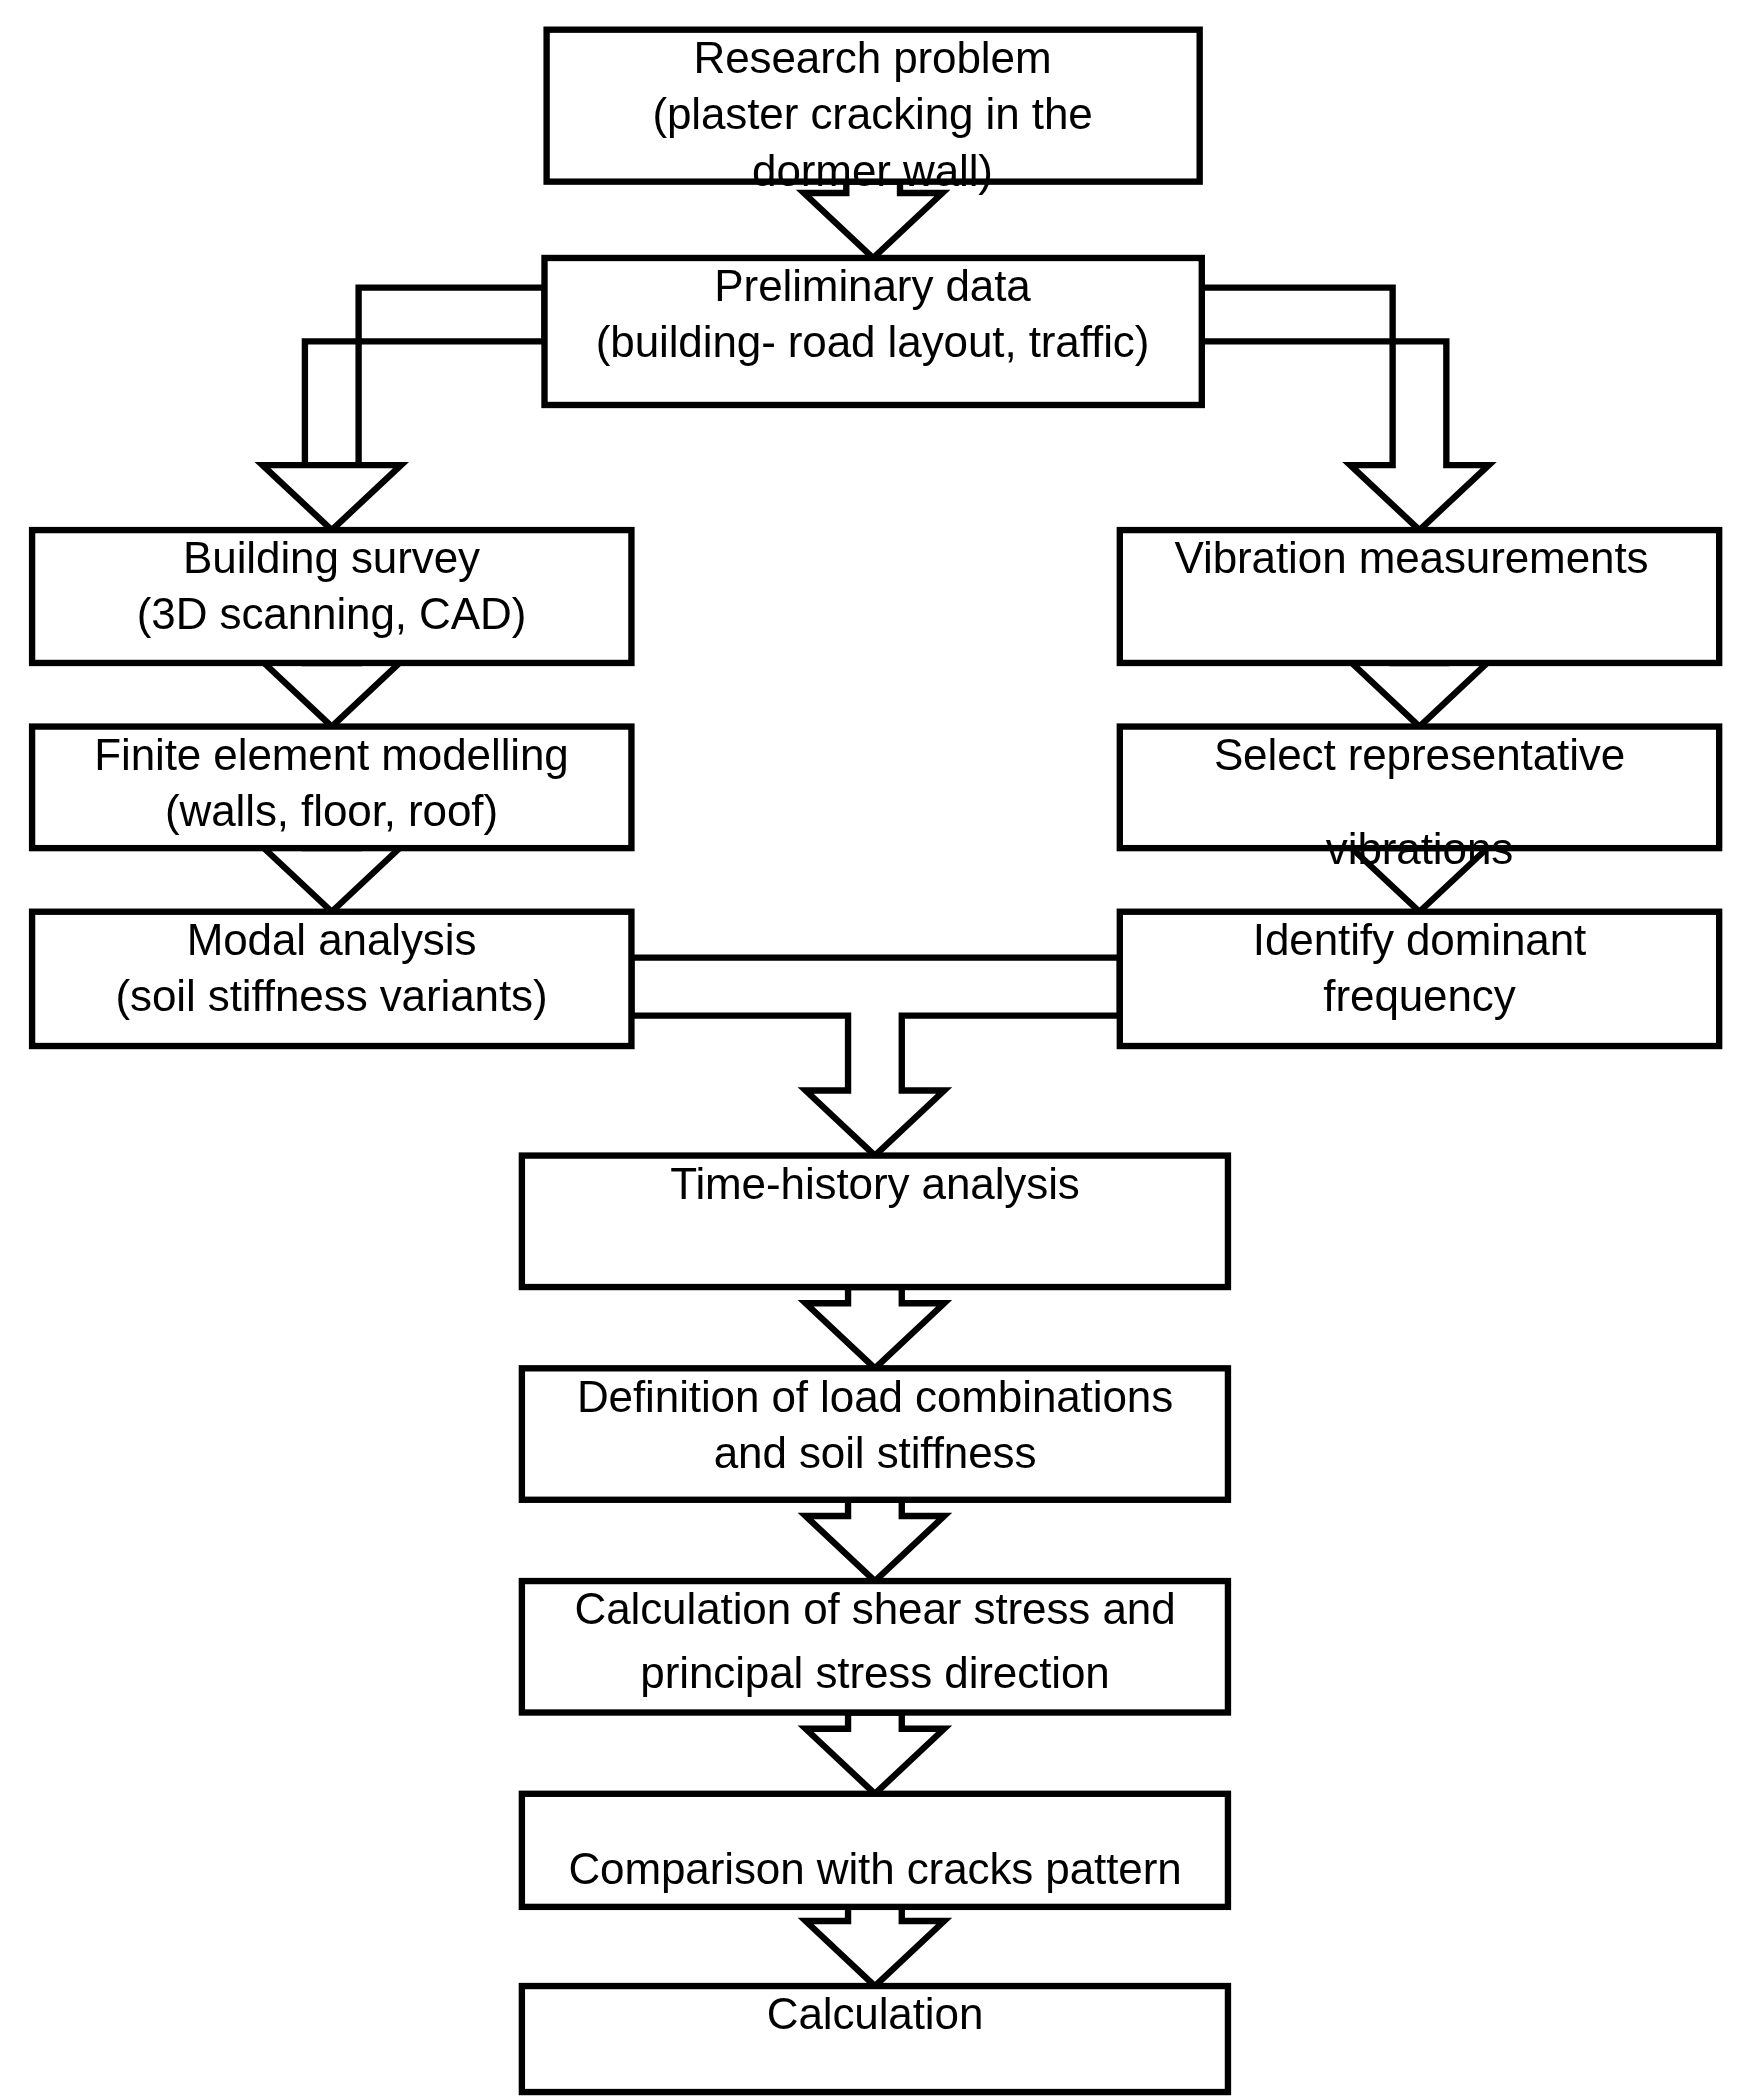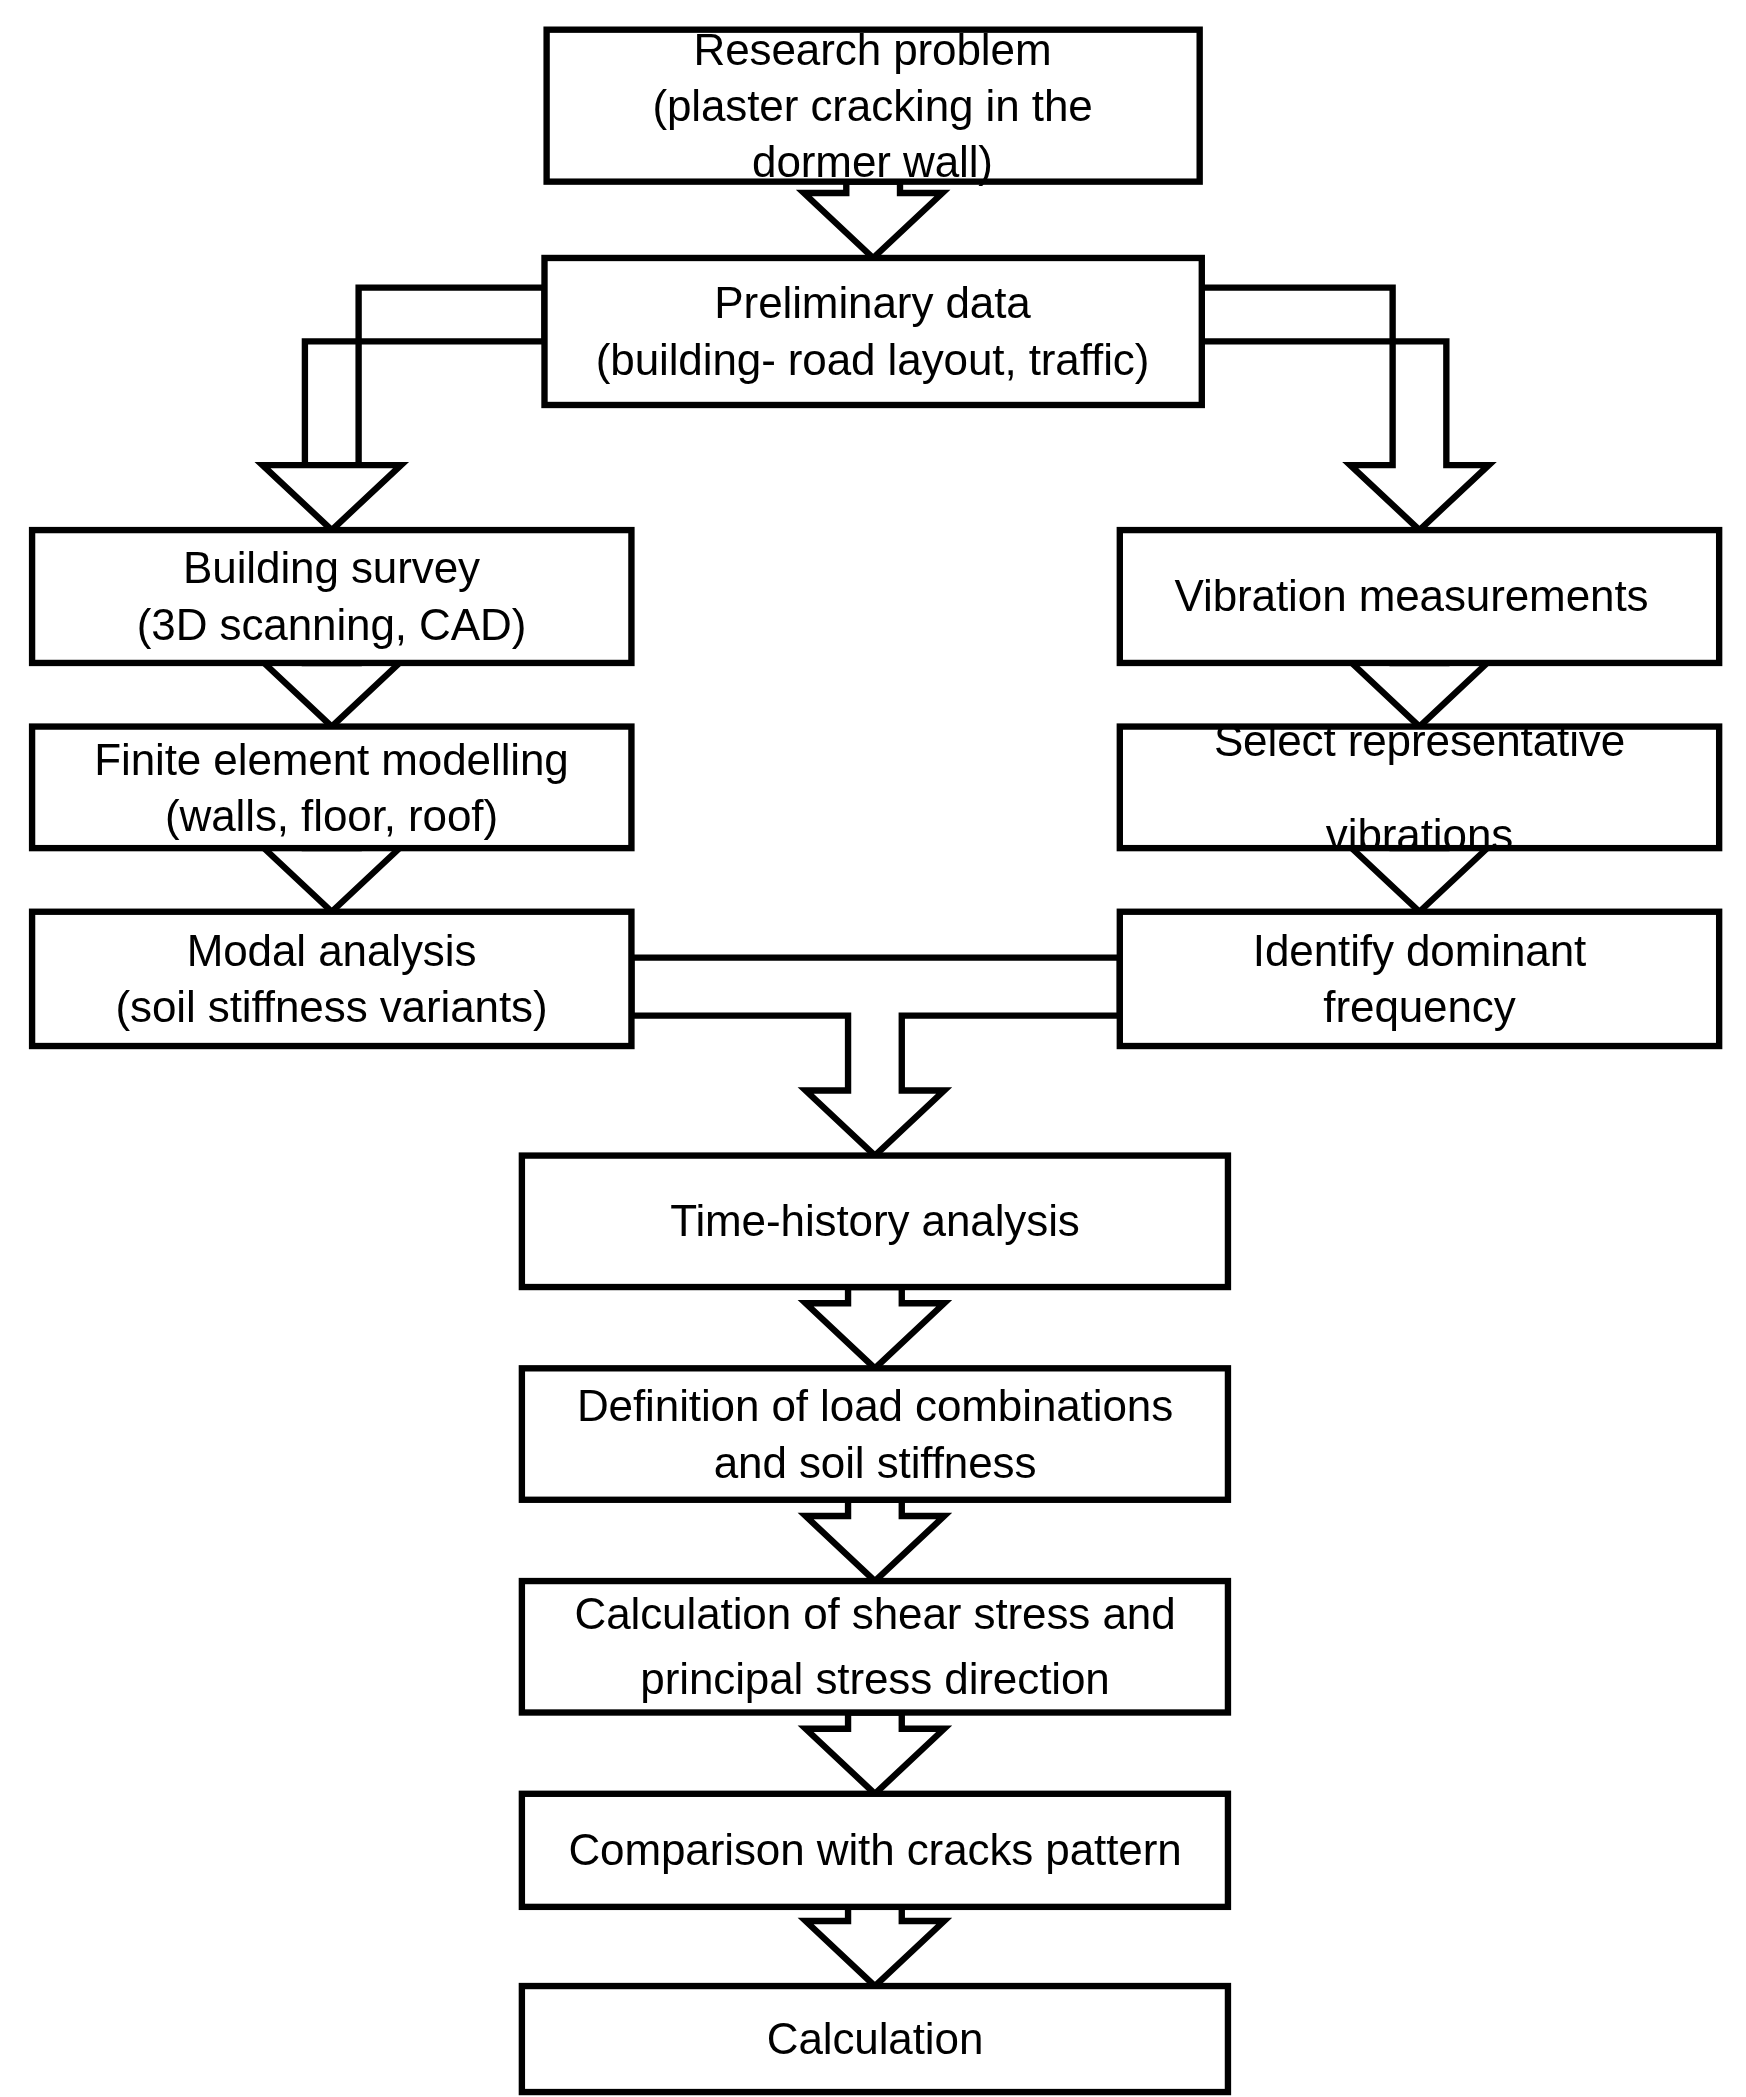--- a/index.html
+++ b/index.html
@@ -35,21 +35,20 @@
     fill: #ffffff;
     stroke: #000000;
     stroke-width: 9;
     stroke-linejoin: miter;
   }
   .node-label {
     position: absolute;
     display: flex;
     flex-direction: column;
     align-items: center;
-    justify-content: center;
     text-align: center;
     color: #000000;
     font-family: "Liberation Sans", sans-serif;
     font-size: 44px;
     line-height: 1.28;
     letter-spacing: -0.1px;
     pointer-events: none;
     box-sizing: border-box;
     padding: 0 10px;
   }
@@ -129,21 +128,21 @@
         <span class="ln">Time-history analysis</span>
       </div>
       <div class="node-label" style="left: 522px; top: 1369px; width: 706px; height: 131px;">
         <span class="ln">Definition of load combinations</span>
         <span class="ln">and soil stiffness</span>
       </div>
       <div class="node-label" style="left: 522px; top: 1581px; width: 706px; height: 131px; gap: 8px;">
         <span class="ln">Calculation of shear stress and</span>
         <span class="ln">principal stress direction</span>
       </div>
-      <div class="node-label" style="left: 522px; top: 1794px; width: 706px; height: 113px;">
+      <div class="node-label" style="left: 522px; top: 1841px; width: 706px; height: 113px;">
         <span class="ln">Comparison with cracks pattern</span>
       </div>
       <div class="node-label" style="left: 522px; top: 1986px; width: 706px; height: 106px;">
         <span class="ln">Calculation</span>
       </div>
     </div>
 
 </div>
 
 

